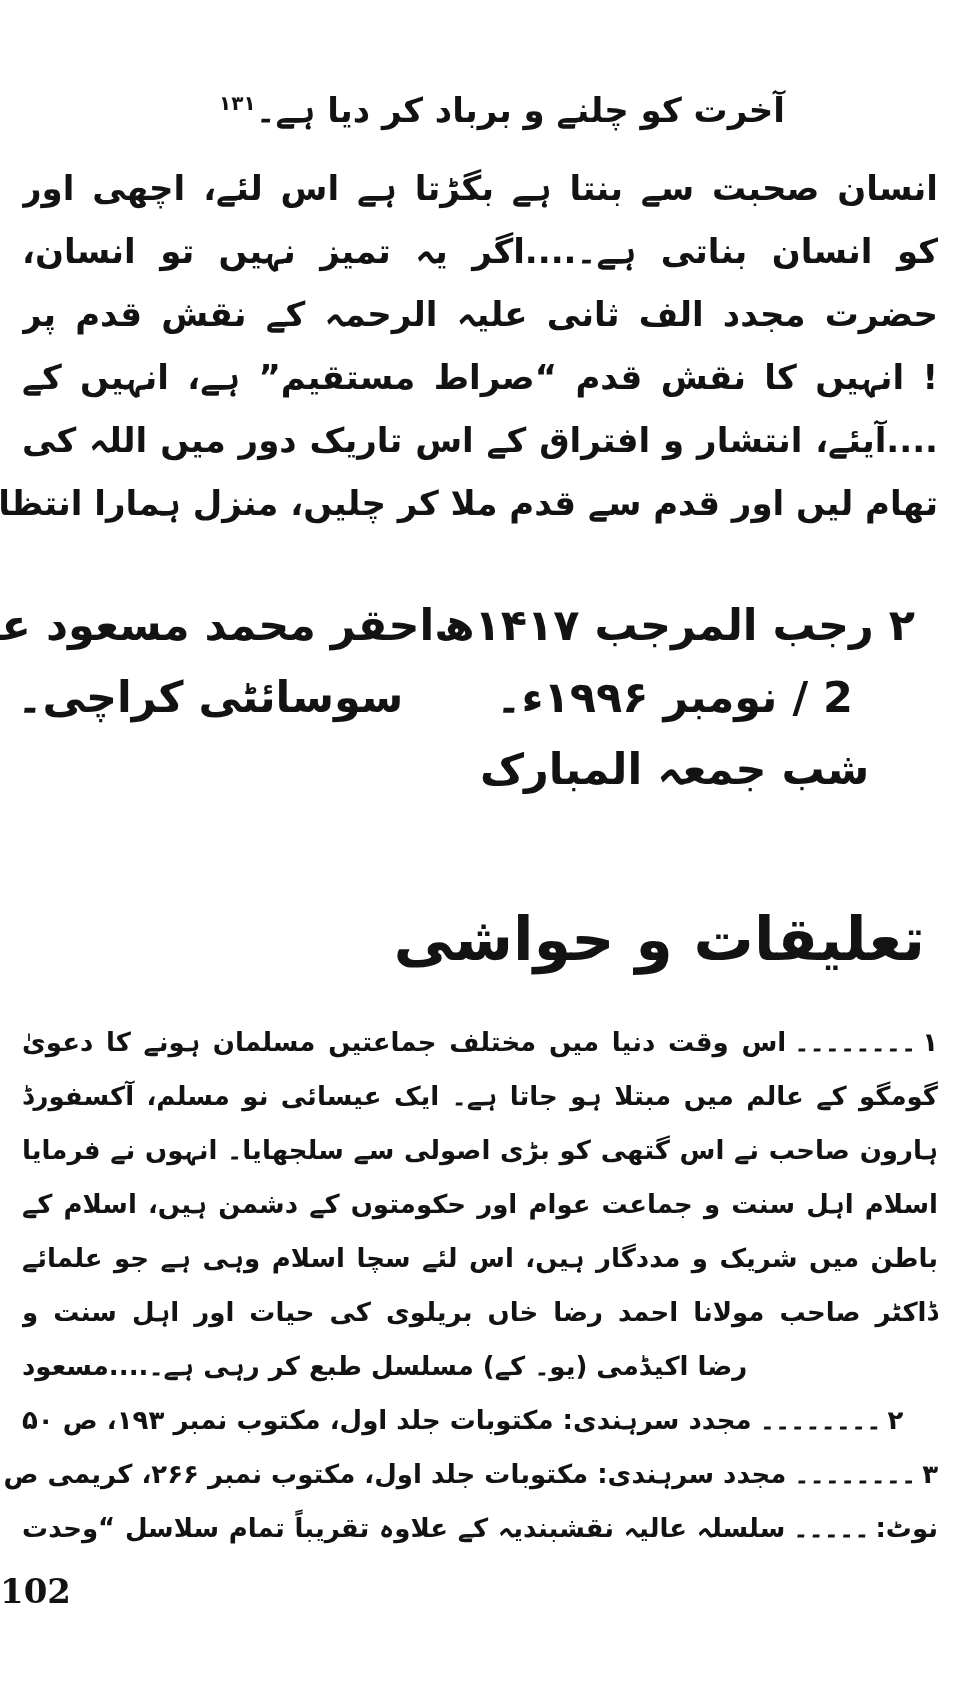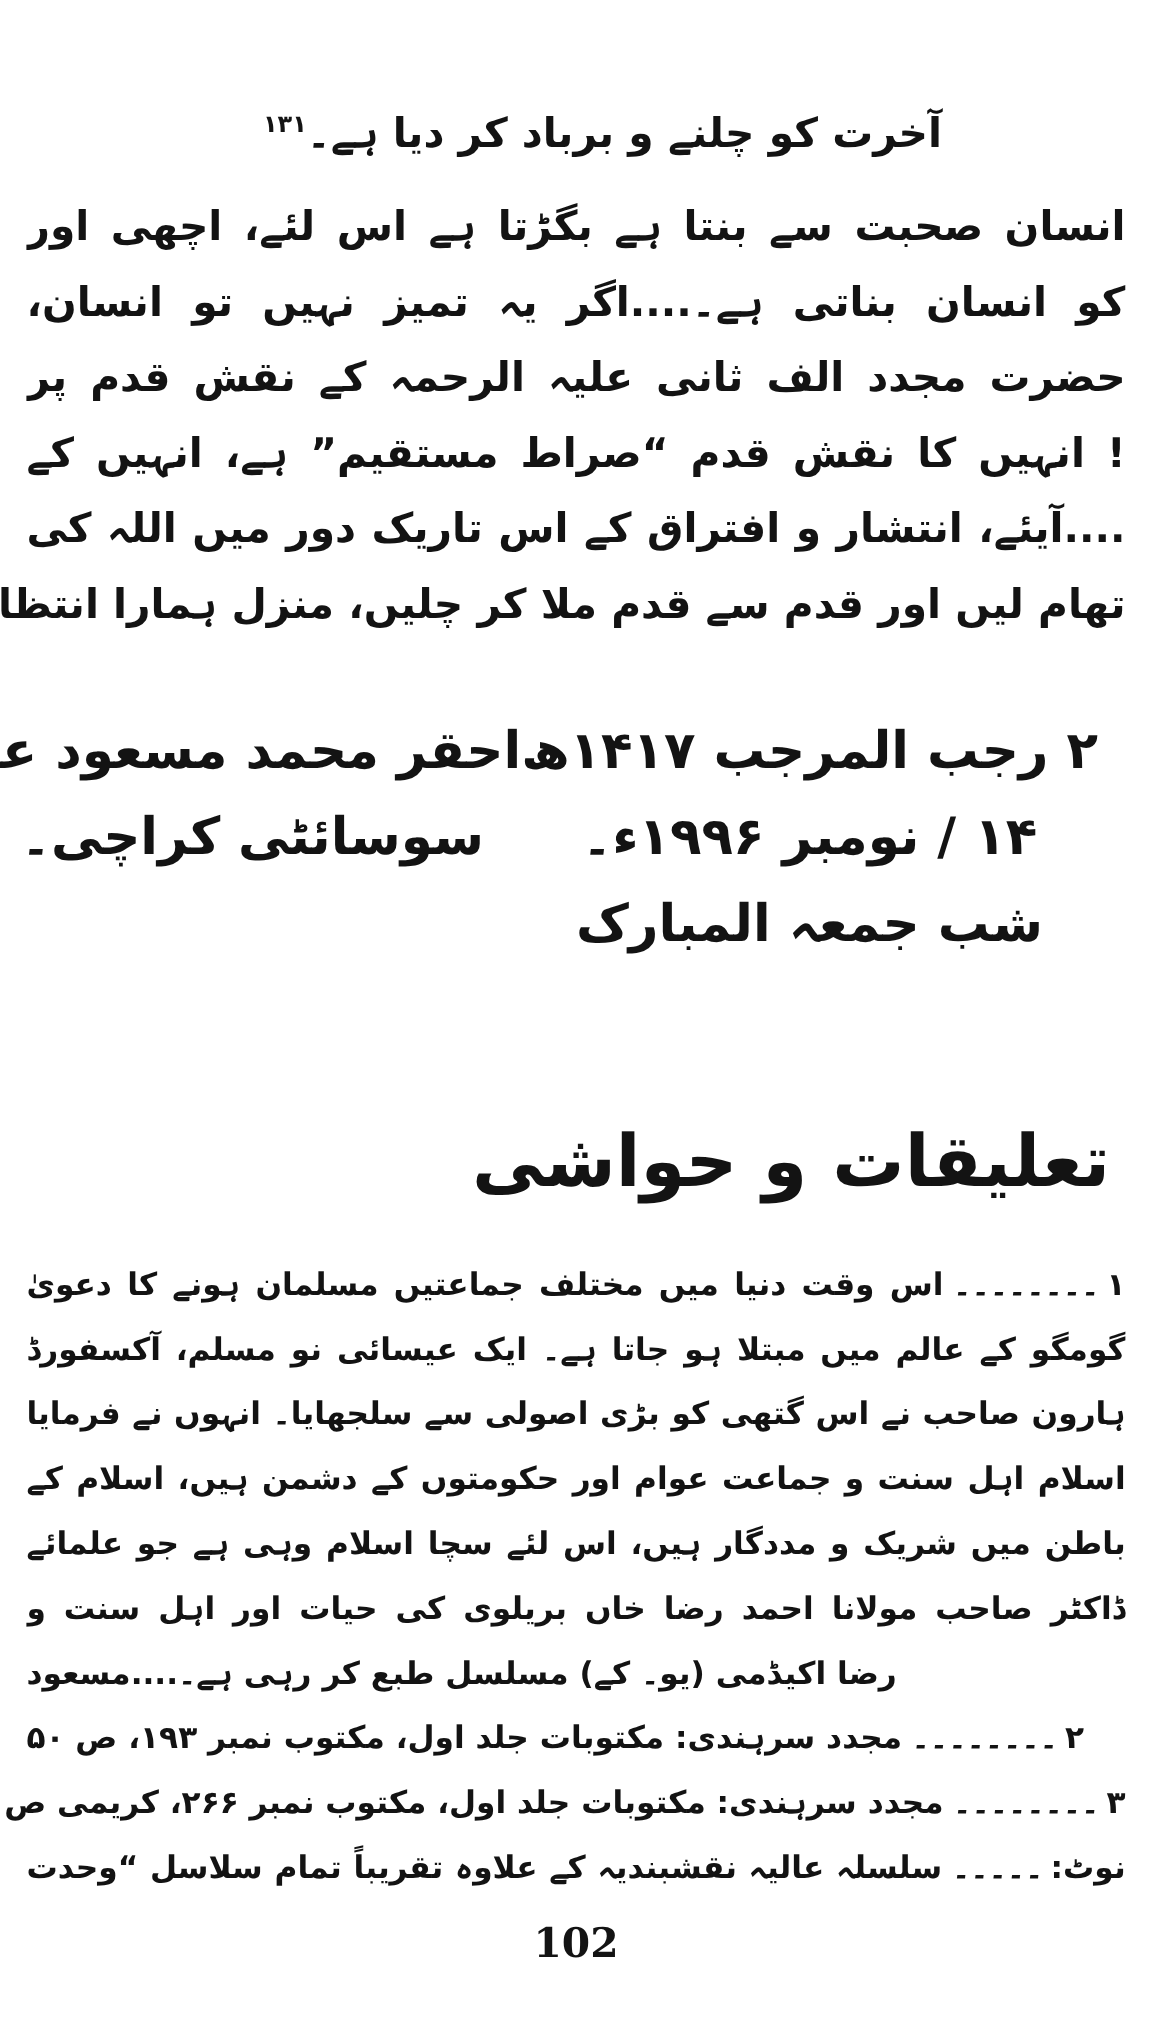--- a/index.html
+++ b/index.html
@@ -46,42 +46,41 @@
   .sig-col { text-align: center; }
   .sig-row {
     font-size: 43px; font-weight: 700;
     line-height: 72px;
     white-space: nowrap;
   }
 
   
   .heading {
     direction: rtl;
-    margin: 120px 35px 0 0;
+    margin: 92px 35px 0 0;
     text-align: right;
     font-size: 60px; font-weight: 700;
     line-height: 84px;
   }
 
   
   .footnotes { direction: rtl; margin: 34px 22px 0; }
   .fn-line {
     font-size: 26px; font-weight: 700;
     line-height: 54px;
     text-align: left;
     white-space: nowrap;
   }
   .fn-line.just { text-align: justify; text-align-last: justify; white-space: normal; height: 54px; overflow: hidden; }
   .fn-line.center { text-align: left; }
   .fn-num  { margin-left: 6px; }
   .fn-dots { letter-spacing: -1px; margin-left: 8px; }
 
   .page-number {
     margin-top: 16px;
-    text-align: center;
     font-family: "DejaVu Serif", serif;
     font-size: 34px; font-weight: 700;
     color: #131313;
   }
 </style>
 </head>
 <body>
 
 <div class="page">
 
@@ -94,21 +93,21 @@
     <div class="line just">کو انسان بناتی ہے۔....اگر یہ تمیز نہیں تو انسان، انسان ہی نہیں....اللہ تعالیٰ ہم کو</div>
     <div class="line just">حضرت مجدد الف ثانی علیہ الرحمہ کے نقش قدم پر چلنے کی توفیق عطا فرمائے۔ آمین</div>
     <div class="line just">! انہیں کا نقش قدم “صراط مستقیم” ہے، انہیں کے افکار و خیالات “حبل اللہ” ہیں</div>
     <div class="line just">....آیئے، انتشار و افتراق کے اس تاریک دور میں اللہ کی رسی کو مضبوطی کے ساتھ</div>
     <div class="line center">تھام لیں اور قدم سے قدم ملا کر چلیں، منزل ہمارا انتظار کر رہی ہے....!</div>
   </div>
 
   <div class="signature">
     <div class="sig-col">
       <div class="sig-row">۲ رجب المرجب ۱۴۱۷ھ</div>
-      <div class="sig-row">۱۴ / نومبر ۱۹۹۶ء۔</div>
+      <div class="sig-row">2 / نومبر ۱۹۹۶ء۔</div>
       <div class="sig-row">شب جمعہ المبارک</div>
     </div>
     <div class="sig-col">
       <div class="sig-row">احقر محمد مسعود عفی عنہ</div>
       <div class="sig-row">سوسائٹی کراچی۔ ۷۵۴۰۰</div>
     </div>
   </div>
 
   <h1 class="heading">تعلیقات و حواشی</h1>
 

